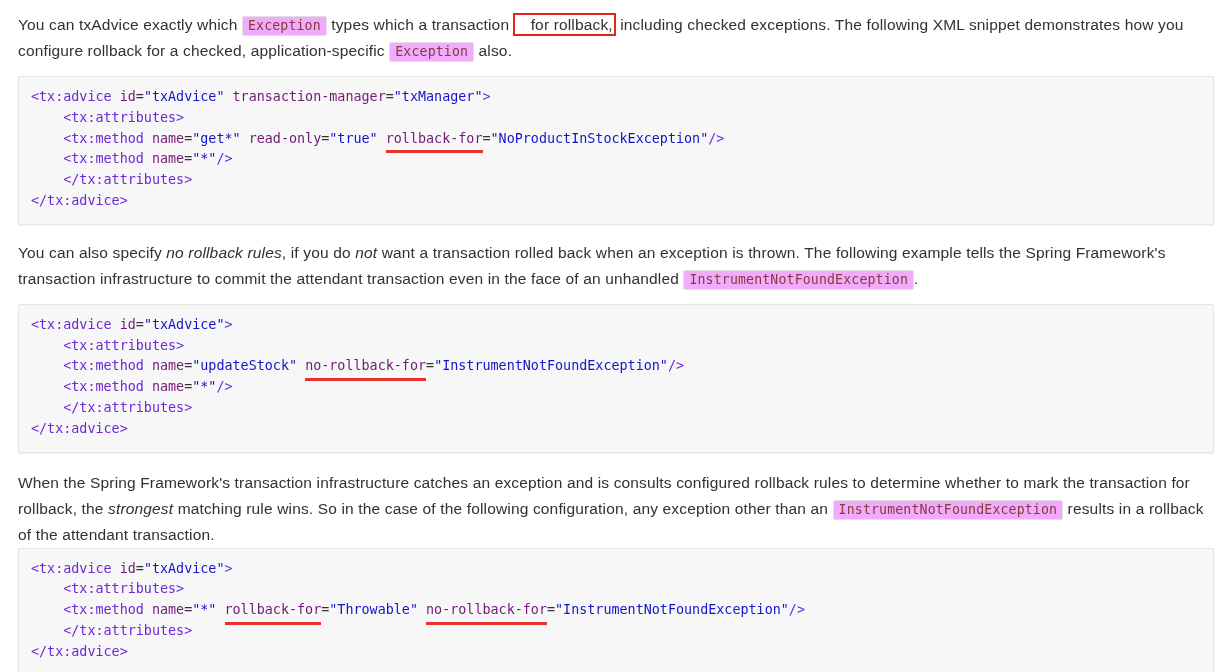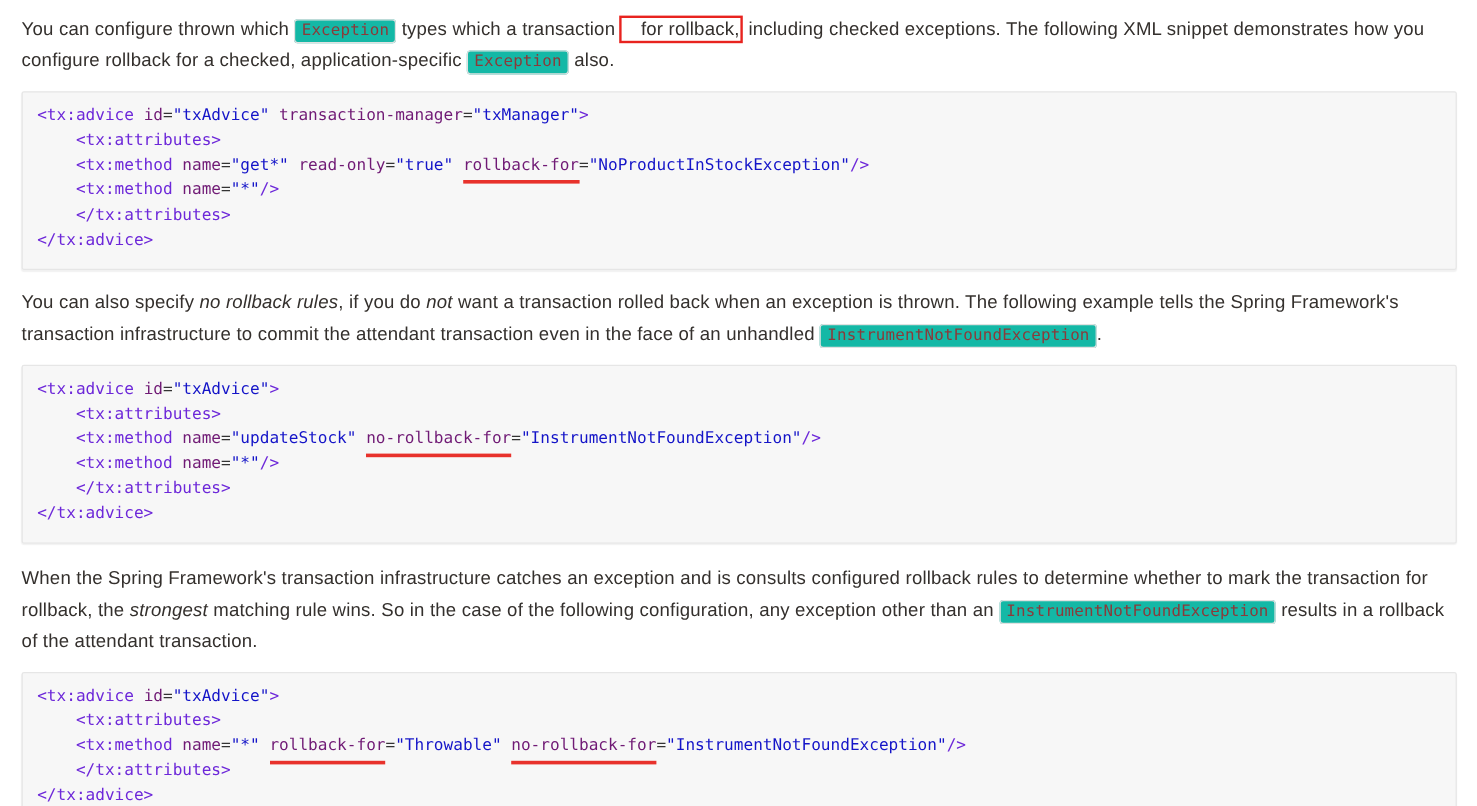--- a/index.html
+++ b/index.html
@@ -21,28 +21,28 @@
   }
   p.para {
     margin: 0 0 0 0;
     font-size: 15.5px;
     line-height: 26px;
     color: #34302d;
     letter-spacing: 0.01em;
   }
   p.para.p1 { margin-bottom: 12px; }
   p.para.p2 { margin-top: 15px; margin-bottom: 12px; }
-  p.para.p3 { margin-top: 17px; margin-bottom: 12px; }
+  p.para.p3 { margin-top: 17px; }
 
   em.it { }
 
   code.chip {
     font-family: "DejaVu Sans Mono", "Liberation Mono", monospace;
     font-size: 13.2px;
-    background: #14b8a6;
+    background: #f0abfc;
     border: 1px solid #e1e1e1;
     border-radius: 3px;
     color: #8b3a3a;
     padding: 1px 5px 2px 5px;
     white-space: nowrap;
     line-height: 1;
   }
 
   .boxed {
     position: relative;
@@ -87,21 +87,21 @@
     bottom: -4px;
     height: 3px;
     background: #e8322c;
   }
 </style>
 </head>
 <body>
 
 <div class="page">
 
-  <p class="para p1"><span>You can configure thrown which </span><code class="chip">Exception</code><span> types which a transaction </span><span class="boxed">for rollback,</span><span> including checked exceptions. The following XML snippet demonstrates how you configure rollback for a checked, application-specific </span><code class="chip">Exception</code><span> also.</span></p>
+  <p class="para p1"><span>You can txAdvice exactly which </span><code class="chip">Exception</code><span> types which a transaction </span><span class="boxed">for rollback,</span><span> including checked exceptions. The following XML snippet demonstrates how you configure rollback for a checked, application-specific </span><code class="chip">Exception</code><span> also.</span></p>
 
   <pre class="codeblock" id="cb1"><span><span class="tg">&lt;tx:advice </span><span class="at">id</span><span class="eq">=</span><span class="st">"txAdvice"</span><span class="eq"> </span><span class="at">transaction-manager</span><span class="eq">=</span><span class="st">"txManager"</span><span class="tg">&gt;</span></span>
 <span><span class="tg">    &lt;tx:attributes&gt;</span></span>
 <span><span class="tg">    &lt;tx:method </span><span class="at">name</span><span class="eq">=</span><span class="st">"get*"</span><span class="eq"> </span><span class="at">read-only</span><span class="eq">=</span><span class="st">"true"</span><span class="eq"> </span><span class="at ul">rollback-for</span><span class="eq">=</span><span class="st">"NoProductInStockException"</span><span class="tg">/&gt;</span></span>
 <span><span class="tg">    &lt;tx:method </span><span class="at">name</span><span class="eq">=</span><span class="st">"*"</span><span class="tg">/&gt;</span></span>
 <span><span class="tg">    &lt;/tx:attributes&gt;</span></span>
 <span><span class="tg">&lt;/tx:advice&gt;</span></span></pre>
 
   <p class="para p2"><span>You can also specify </span><em class="it">no rollback rules</em><span>, if you do </span><em class="it">not</em><span> want a transaction rolled back when an exception is thrown. The following example tells the Spring Framework's transaction infrastructure to commit the attendant transaction even in the face of an unhandled </span><code class="chip">InstrumentNotFoundException</code><span>.</span></p>
 

